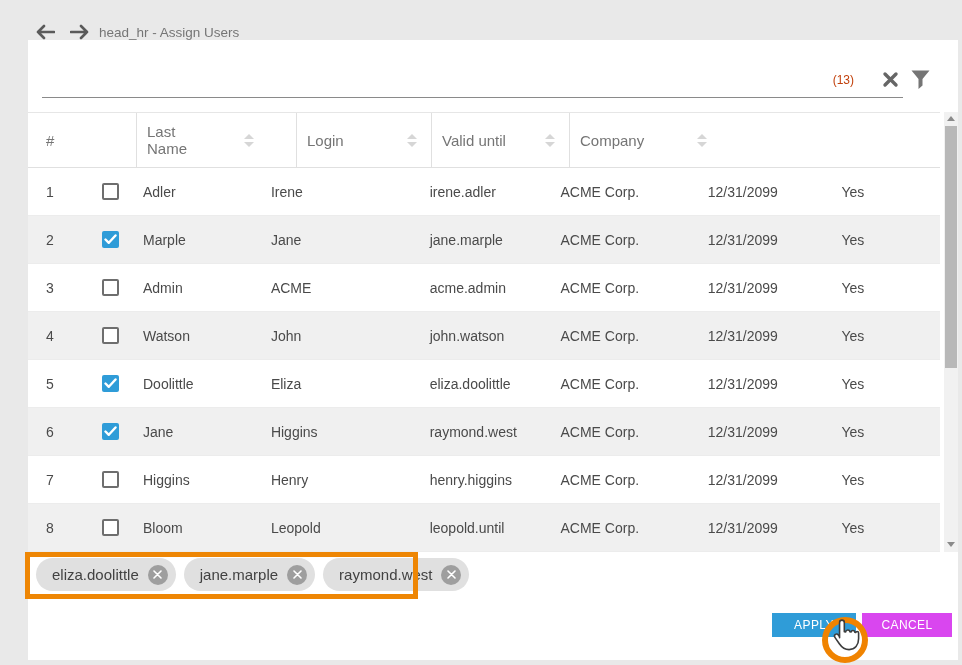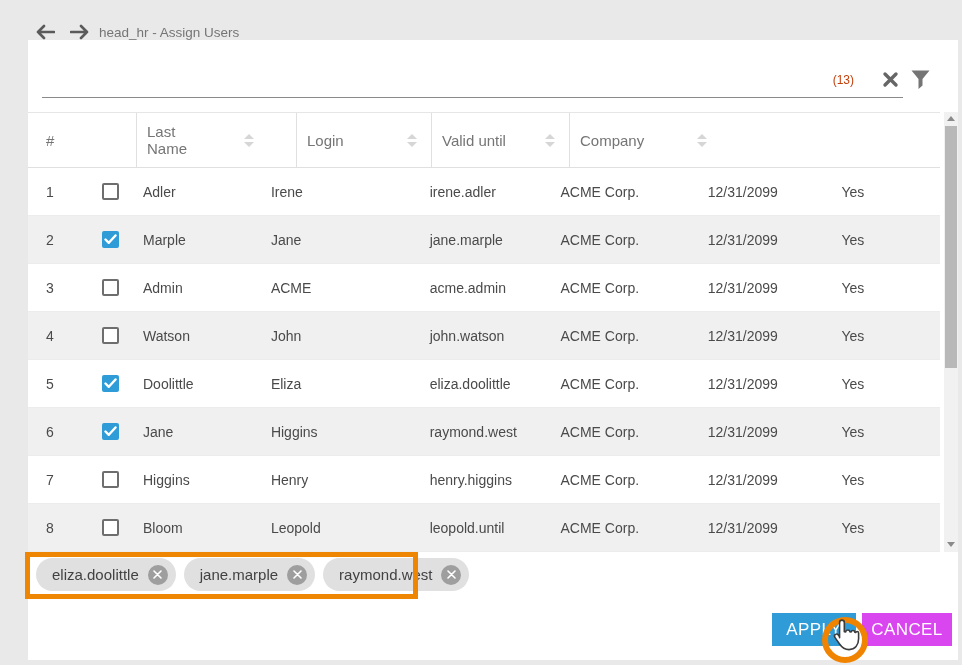--- a/index.html
+++ b/index.html
@@ -99,22 +99,22 @@
     font-size:15px; color:#424242;
   }
   .chip-x {
     width:20px; height:20px; border-radius:50%; background:#9e9e9e;
     border:none; margin-left:9px; cursor:pointer;
     display:flex; align-items:center; justify-content:center; padding:0;
   }
 
   
   .btn {
-    position:absolute; top:613px; height:33px; border:none; cursor:pointer;
-    color:#ffffff; font-size:17px; letter-spacing:0.4px;
+    position:absolute; top:613px; height:24px; border:none; cursor:pointer;
+    color:#ffffff; font-size:12px; letter-spacing:0.4px;
     font-family:"Liberation Sans", sans-serif;
   }
   .btn-apply  { left:772px; width:84px; background:#2f9cd8; }
   .btn-cancel { left:862px; width:90px; background:#d946ef; }
 
   
   .annot-rect {
     position:absolute; left:25px; top:552px; width:393px; height:47px;
     border:5px solid #ee8604; pointer-events:none; z-index:5;
   }

